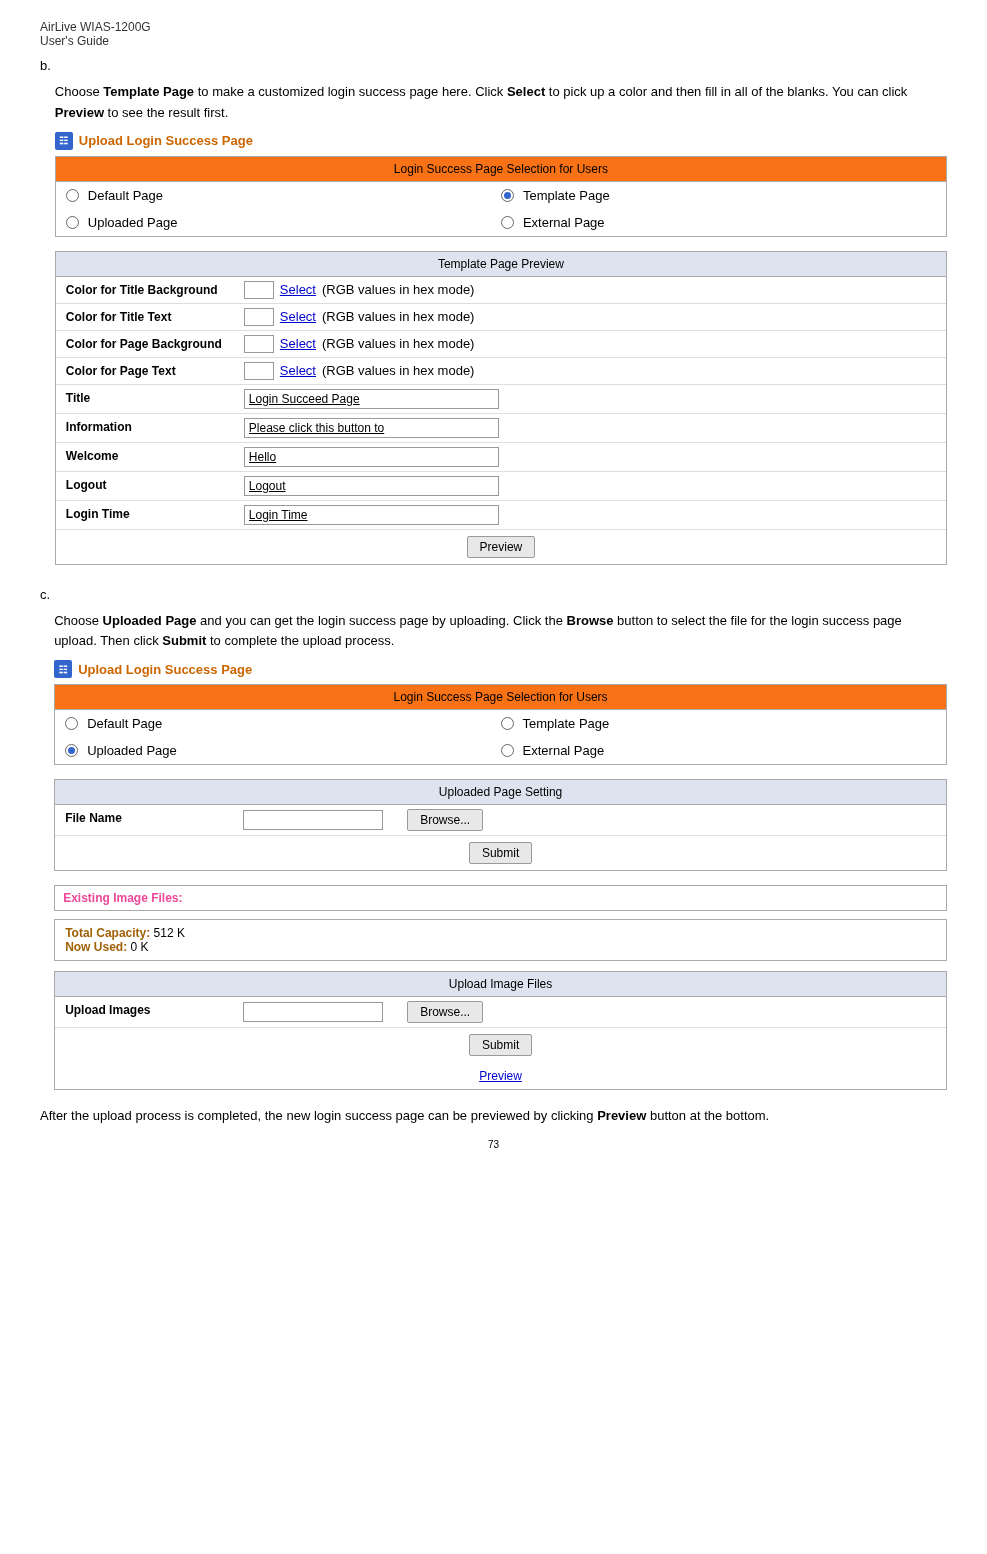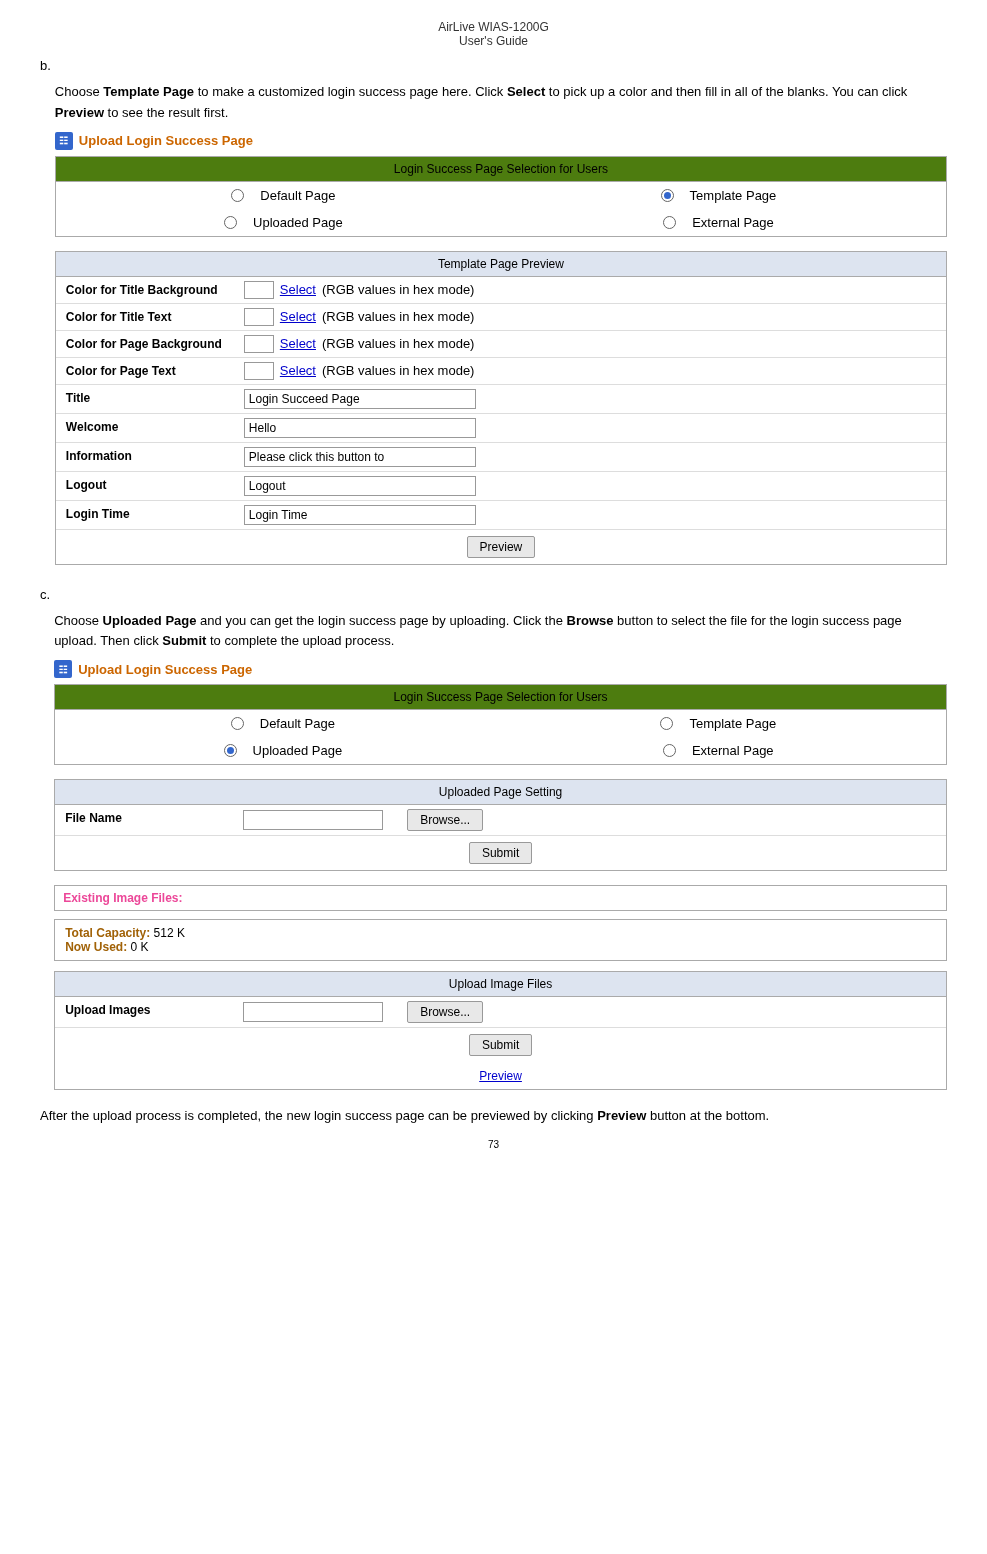--- a/index.html
+++ b/index.html
@@ -5,21 +5,21 @@
     * { box-sizing: border-box; margin: 0; padding: 0; }
     body {
       font-family: Arial, sans-serif;
       font-size: 13px;
       color: #000;
       background: #fff;
       padding: 20px 40px;
       width: 987px;
     }
     .header-right {
-      text-align: center;
+      text-align: left;
       font-size: 12px;
       color: #333;
       margin-bottom: 10px;
     }
     .upload-header {
       display: flex;
       align-items: center;
       gap: 6px;
       color: #cc6600;
       font-weight: bold;
@@ -35,39 +35,38 @@
       justify-content: center;
       border-radius: 2px;
       color: #fff;
       font-size: 10px;
     }
     .panel {
       border: 1px solid #aaa;
       margin-bottom: 14px;
     }
     .panel-header {
-      background: #4d7c0f;
+      background: #f97316;
       text-align: center;
       padding: 5px;
       font-size: 12px;
       border-bottom: 1px solid #aaa;
     }
     .panel-body {
       background: #fff;
     }
     .radio-row {
       display: flex;
       padding: 6px 10px;
     }
     .radio-cell {
       flex: 1;
       display: flex;
       align-items: center;
-      gap: 16px;
-      justify-content: center;
+      gap: 9px;
     }
     .radio-input {
       width: 13px;
       height: 13px;
       border-radius: 50%;
       border: 1px solid #666;
       display: inline-flex;
       align-items: center;
       justify-content: center;
       background: #fff;
@@ -119,22 +118,23 @@
       display: inline-block;
     }
     .select-link {
       color: #0000cc;
       text-decoration: underline;
       cursor: pointer;
     }
     .text-input {
       border: 1px solid #999;
       padding: 2px 4px;
-      width: 232px;
-      font-size: 12px;
+      width: 255px;
+      font-size: 12px;
+      text-decoration: underline;
     }
     .btn {
       border: 1px solid #999;
       background: #e8e8e8;
       padding: 3px 12px;
       font-size: 12px;
       cursor: pointer;
       border-radius: 2px;
     }
     .preview-row {
@@ -287,30 +287,30 @@
       </div>
 
       <div class="settings-row">
         <div class="settings-label">Title</div>
         <div class="settings-value">
           <input type="text" class="text-input" value="Login Succeed Page" style="">
         </div>
       </div>
 
       <div class="settings-row">
+        <div class="settings-label">Information</div>
+        <div class="settings-value">
+          <input type="text" class="text-input" value="Please click this button to" style="">
+        </div>
+      </div>
+
+      <div class="settings-row">
         <div class="settings-label">Welcome</div>
         <div class="settings-value">
           <input type="text" class="text-input" value="Hello" style="">
-        </div>
-      </div>
-
-      <div class="settings-row">
-        <div class="settings-label">Information</div>
-        <div class="settings-value">
-          <input type="text" class="text-input" value="Please click this button to" style="">
         </div>
       </div>
 
       <div class="settings-row">
         <div class="settings-label">Logout</div>
         <div class="settings-value">
           <input type="text" class="text-input" value="Logout" style="">
         </div>
       </div>
 

